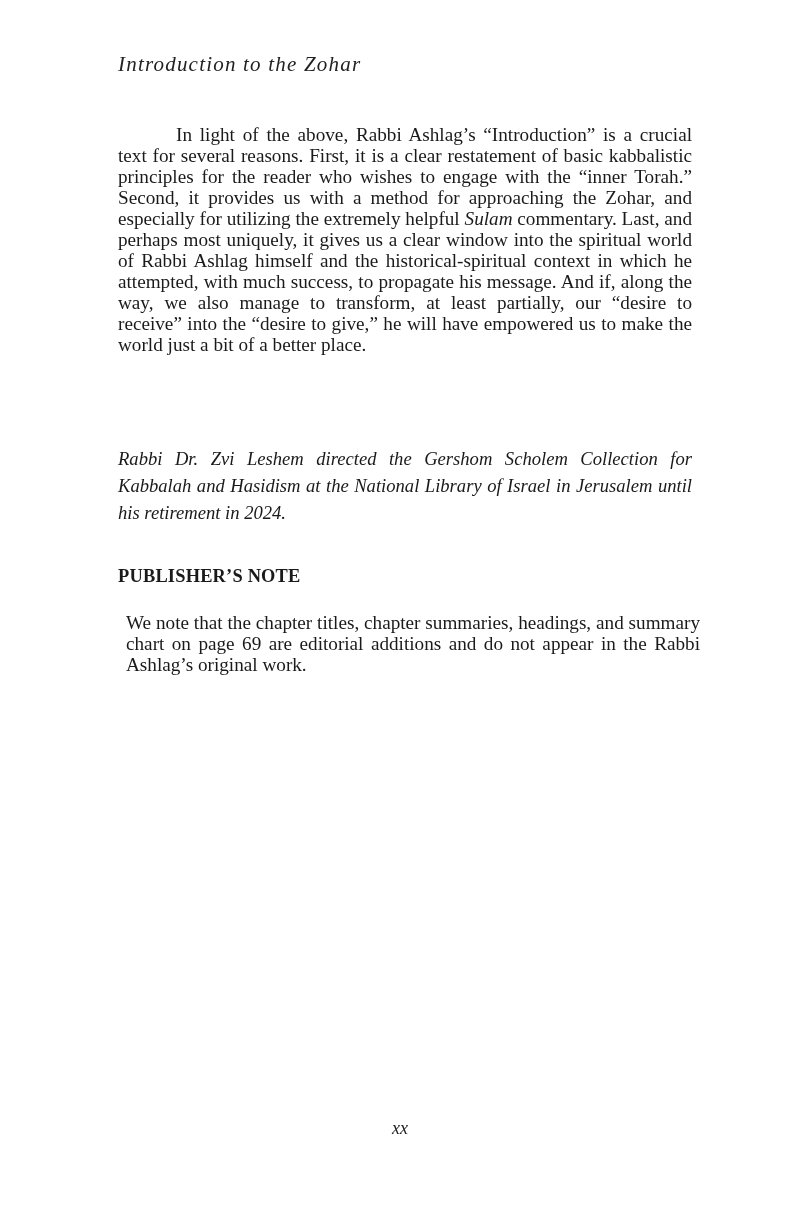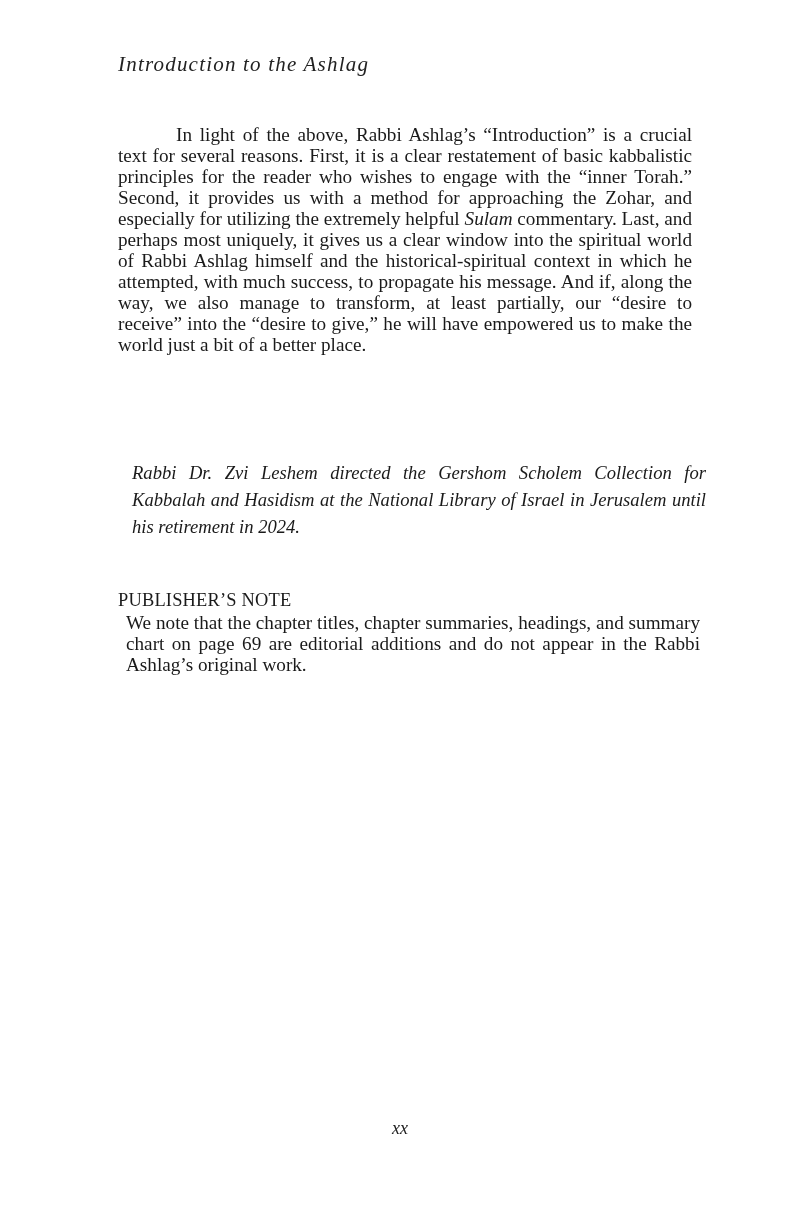--- a/index.html
+++ b/index.html
@@ -40,22 +40,22 @@
     .para-main em { font-style: italic; }
     .bio {
       top: 445px;
       font-style: italic;
       font-size: 18.6px;
       line-height: 27px;
     }
     .heading {
       position: absolute;
       left: 118px;
-      top: 590px;
-      font-weight: normal;
+      top: 566px;
+      font-weight: bold;
       font-size: 18.4px;
       letter-spacing: 0.2px;
       color: #1a1a1a;
     }
     .note {
       top: 604px;
     }
     .folio {
       position: absolute;
       left: 0;
@@ -63,23 +63,23 @@
       top: 1118px;
       text-align: center;
       font-style: italic;
       font-size: 18px;
       color: #222;
     }
   </style>
 </head>
 <body>
 
-<div class="running-head">Introduction to the Ashlag</div>
+<div class="running-head">Introduction to the Zohar</div>
 
 <p class="body-block para-main" style="margin:0;"><span>In light of the above, Rabbi Ashlag’s “Introduction” is a crucial text for several reasons. First, it is a clear restatement of basic kabbalistic principles for the reader who wishes to engage with the “inner Torah.” Second, it provides us with a method for approaching the Zohar, and especially for utilizing the extremely helpful </span><em>Sulam</em><span> commentary. Last, and perhaps most uniquely, it gives us a clear window into the spiritual world of Rabbi Ashlag himself and the historical-spiritual context in which he attempted, with much success, to propagate his message. And if, along the way, we also manage to transform, at least partially, our “desire to receive” into the “desire to give,” he will have empowered us to make the world just a bit of a better place.</span></p>
 
-<p class="body-block bio" style="margin:14px;">Rabbi Dr. Zvi Leshem directed the Gershom Scholem Collection for Kabbalah and Hasidism at the National Library of Israel in Jerusalem until his retirement in 2024.</p>
+<p class="body-block bio" style="margin:0;">Rabbi Dr. Zvi Leshem directed the Gershom Scholem Collection for Kabbalah and Hasidism at the National Library of Israel in Jerusalem until his retirement in 2024.</p>
 
 <div class="heading">PUBLISHER’S NOTE</div>
 
 <p class="body-block note" style="margin:8px;">We note that the chapter titles, chapter summaries, headings, and summary chart on page 69 are editorial additions and do not appear in the Rabbi Ashlag’s original work.</p>
 
 <div class="folio">xx</div>
 
 </body></html>

